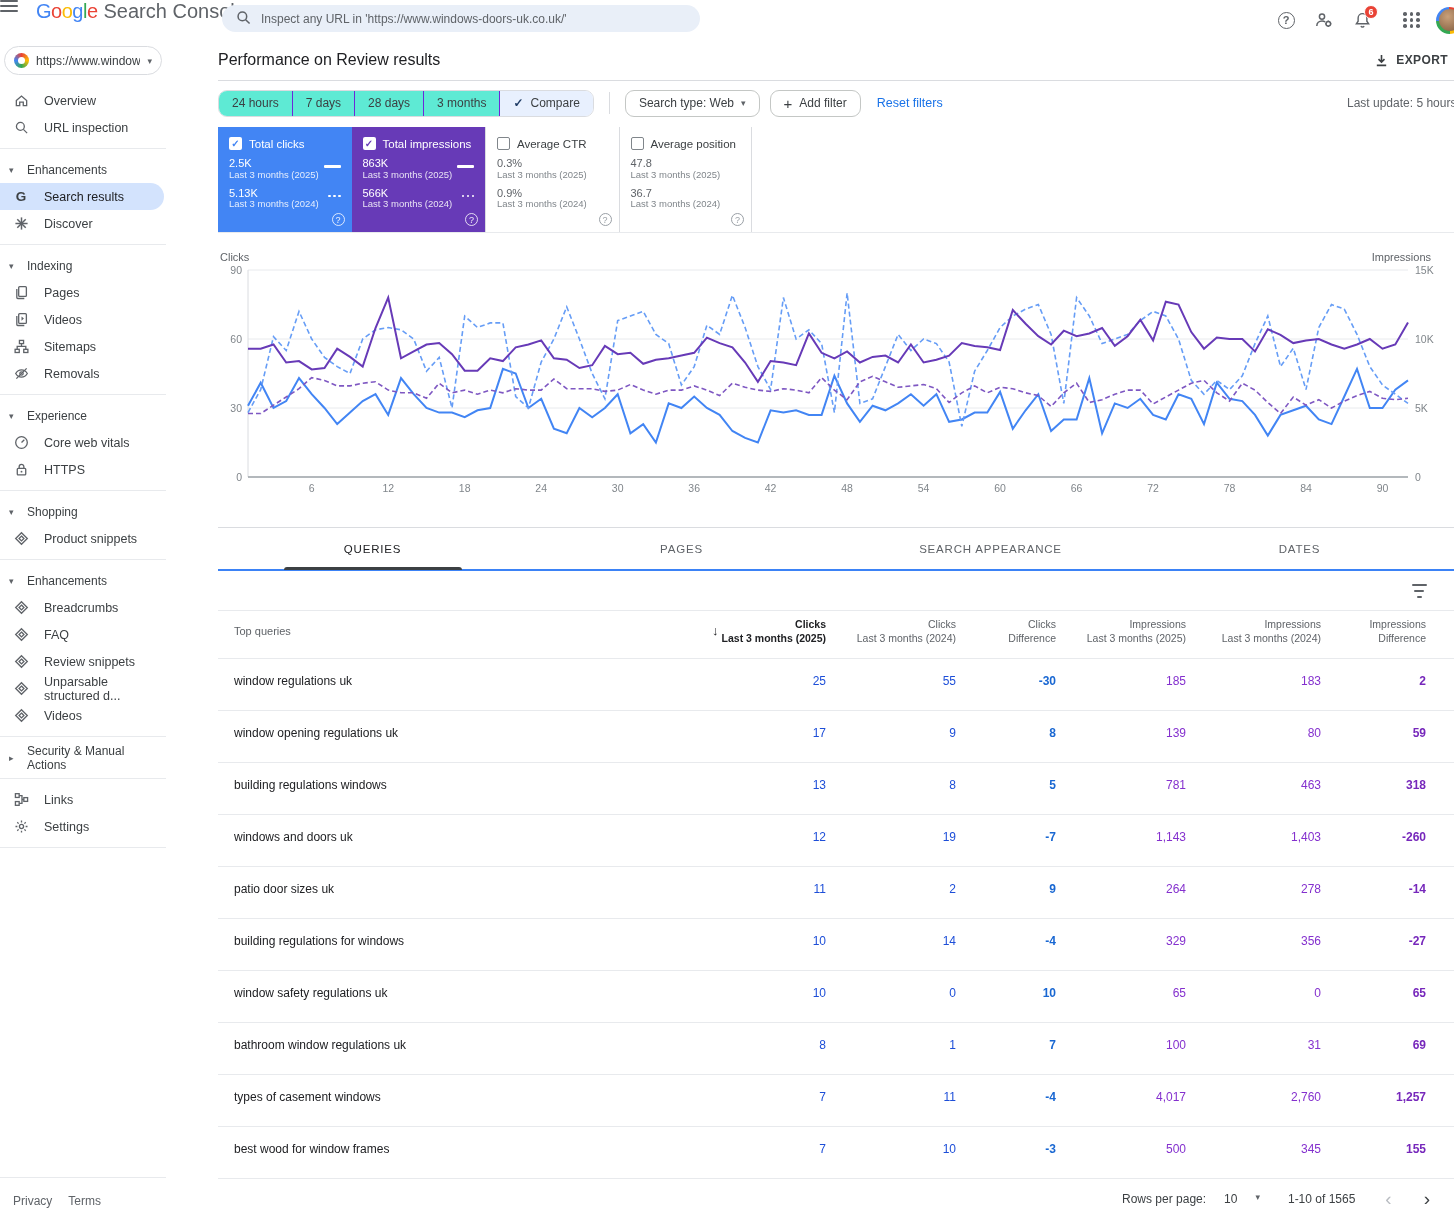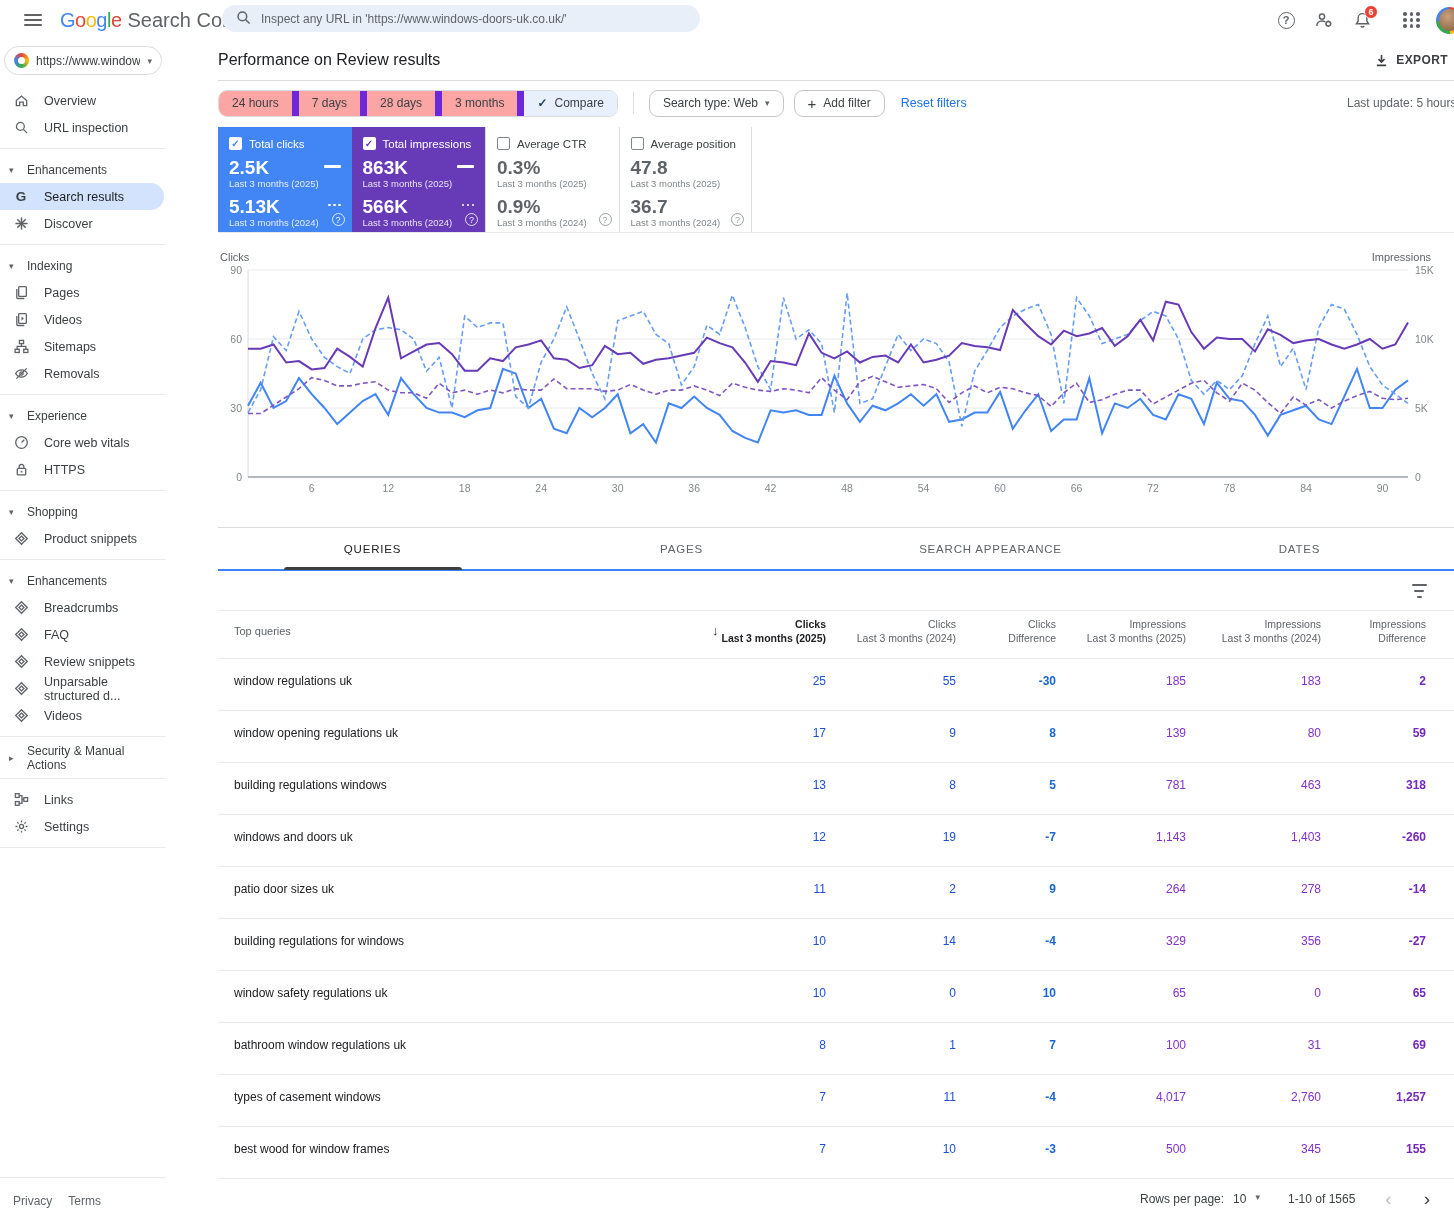--- a/index.html
+++ b/index.html
@@ -1,20 +1,20 @@
 <!DOCTYPE html>
 <html><head>
 <meta charset="utf-8">
 <style>
   *{box-sizing:border-box;margin:0;padding:0}
   html,body{width:1454px;height:1218px;overflow:hidden}
   body{font-family:"Liberation Sans",sans-serif;color:#202124;background:#fff;position:relative;font-size:13px}
 
   
-  .topbar{height:40px;display:flex;align-items:center;padding-left:24px;position:relative}
+  .topbar{height:40px;display:flex;padding-left:0;position:relative}
   .hamburger{width:18px;height:12px;display:flex;flex-direction:column;justify-content:space-between;margin-right:18px;cursor:pointer}
   .hamburger div{height:2px;background:#5f6368;border-radius:1px}
   .logo{display:flex;align-items:baseline;gap:6px;white-space:nowrap}
   .logo-google{font-size:20px;font-weight:500;letter-spacing:-.5px}
   .logo-product{font-size:20px;color:#5f6368;font-weight:400}
   .search-pill{position:absolute;left:222px;top:5px;width:478px;height:27px;border-radius:14px;background:#e9eff8;display:flex;align-items:center;padding:0 14px;gap:10px}
   .search-pill input{border:none;background:transparent;outline:none;font-size:12px;color:#3c4043;width:100%;font-family:"Liberation Sans",sans-serif}
   .search-pill input::placeholder{color:#5f6368}
   .tb-icons{position:absolute;right:0;top:0;height:40px;display:flex;align-items:center;gap:16px;padding-right:0}
   .icon-btn{width:22px;height:22px;display:flex;align-items:center;justify-content:center;position:relative;cursor:pointer;color:#5f6368}
@@ -46,21 +46,21 @@
   .legal span{cursor:pointer}
 
   
   .main{margin-left:218px;width:1236px;position:relative}
   .title-row{height:41px;display:flex;align-items:center;border-bottom:1px solid #dadce0;position:relative}
   .page-title{font-size:16px;color:#202124}
   .export{position:absolute;right:6px;display:flex;align-items:center;gap:7px;font-size:12px;font-weight:bold;letter-spacing:.4px;color:#3c4043;cursor:pointer}
 
   .controls{height:44px;display:flex;align-items:center;gap:10px;position:relative}
   .seg{display:flex;border:1px solid #dadce0;border-radius:9px;overflow:hidden;height:27px}
-  .seg .seg-btn{padding:0 13px;display:flex;align-items:center;font-size:12px;color:#3c4043;border-right:7px solid #6d28d9;cursor:pointer;background:#fca5a5;white-space:nowrap}
+  .seg .seg-btn{padding:0 13px;display:flex;align-items:center;font-size:12px;color:#3c4043;border-right:1px solid #6d28d9;cursor:pointer;background:#5eead4;white-space:nowrap}
   .seg .seg-btn:last-child{border-right:none}
   .seg .seg-btn.compare{background:#e8f0fe;gap:7px}
   .check{font-size:12px;color:#1f3c66;font-weight:bold}
   .vdiv{width:1px;height:22px;background:#dadce0;margin:0 5px}
   .pill-btn{height:27px;border:1px solid #c4c7c5;border-radius:9px;display:flex;align-items:center;gap:7px;padding:0 13px;font-size:12px;color:#3c4043;cursor:pointer;white-space:nowrap}
   .plus{font-size:15px;color:#3c4043}
   .link-btn{color:#1a73e8;font-size:12.5px;font-weight:500;margin-left:6px;cursor:pointer;white-space:nowrap}
   .last-update{position:absolute;left:1129px;top:15px;font-size:12px;color:#5f6368;white-space:nowrap}
 
   
@@ -70,21 +70,21 @@
   .mcard.b-r{border-right:1px solid #dadce0}
   .mc-head{display:flex;align-items:center;gap:7px;margin-bottom:7px}
   .cb{width:13px;height:13px;border-radius:2px;flex:none;display:flex;align-items:center;justify-content:center;font-size:10px;font-weight:bold}
   .cb.checked{background:#fff}
   .cb.un{border:1.6px solid #80868b;background:transparent}
   .mc-title{font-size:11.5px;white-space:nowrap}
   .mcard.colored .mc-title{color:#fff}
   .mcard.plain .mc-title{color:#3c4043}
   .vrow{display:flex;align-items:flex-start;justify-content:space-between}
   .vblock{line-height:1.15;margin-bottom:6px}
-  .vval{font-size:19px;font-weight:bold}
+  .vval{font-size:11px;font-weight:normal}
   .vsub{font-size:9.5px}
   .mcard.colored .vval{color:#fff}
   .mcard.colored .vsub{color:rgba(255,255,255,.85)}
   .mcard.plain .vval{color:#5f6368}
   .mcard.plain .vsub{color:#80868b}
   .mark-solid{width:17px;height:2.5px;background:#fff;margin-top:8px;border-radius:1px}
   .mark-dots{display:flex;gap:2.5px;margin-top:8px}
   .mark-dots i{width:2.5px;height:2.5px;border-radius:50%;background:#fff}
   .mc-help{position:absolute;right:7px;bottom:6px;width:13px;height:13px;border-radius:50%;font-size:9px;display:flex;align-items:center;justify-content:center}
   .mcard.colored .mc-help{border:1.2px solid rgba(255,255,255,.8);color:rgba(255,255,255,.9)}
@@ -111,21 +111,21 @@
   .sort-arrow{font-size:13px;color:#202124}
   .trow{height:52px;border-bottom:1px solid #e8eaed;cursor:pointer}
   .cell-q{font-size:12px;color:#202124}
   .num{text-align:right;font-size:12px}
   .c-click{color:#1d4ed8}
   .c-click-d{color:#1967d2;font-weight:bold}
   .c-imp{color:#8430ce}
   .c-imp-d{color:#7627bb;font-weight:bold}
 
   .pager{height:39px;display:flex;align-items:center;justify-content:flex-end;gap:28px;padding-right:22px;font-size:12px;color:#3c4043}
-  .rpp{display:flex;align-items:flex-start;gap:9px;cursor:pointer}
+  .rpp{display:flex;align-items:flex-start;gap:18px;cursor:pointer}
   .rpp .caret{font-size:9px;color:#5f6368;width:auto}
   .chev{font-size:19px;line-height:1;cursor:pointer;padding:0 2px}
   .chev.prev{color:#b8bcc1}
   .chev.next{color:#3c4043}
 </style>
 </head>
 <body>
 
 <div class="topbar">
   <div class="hamburger">

